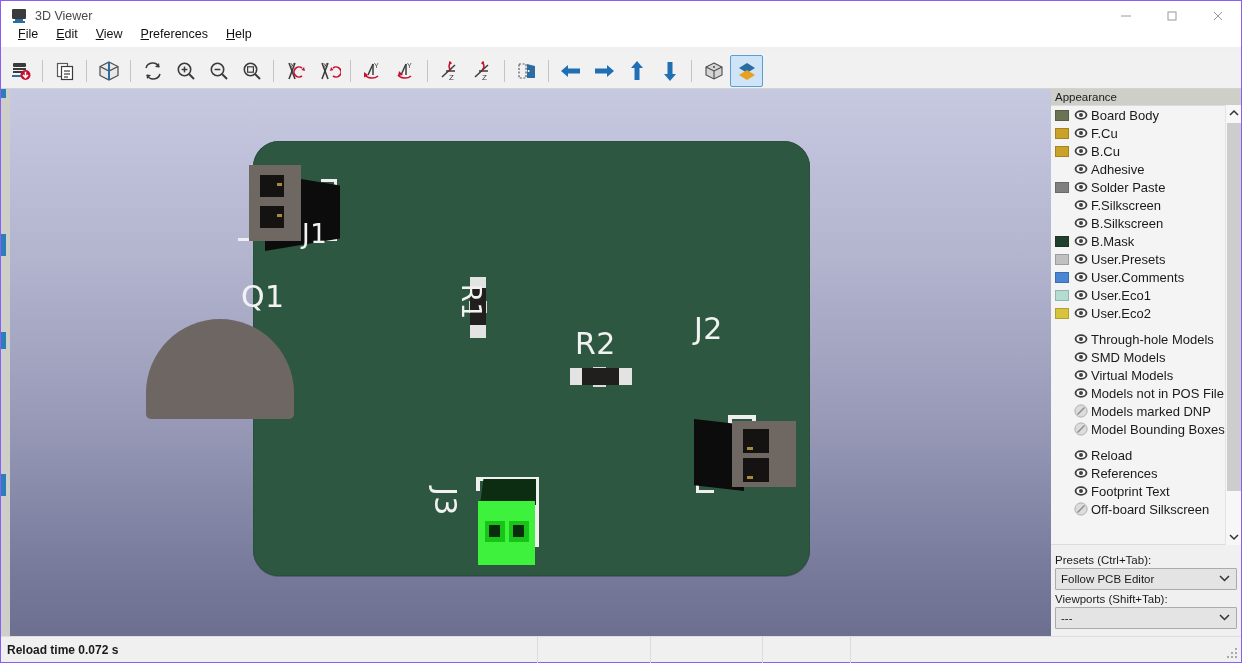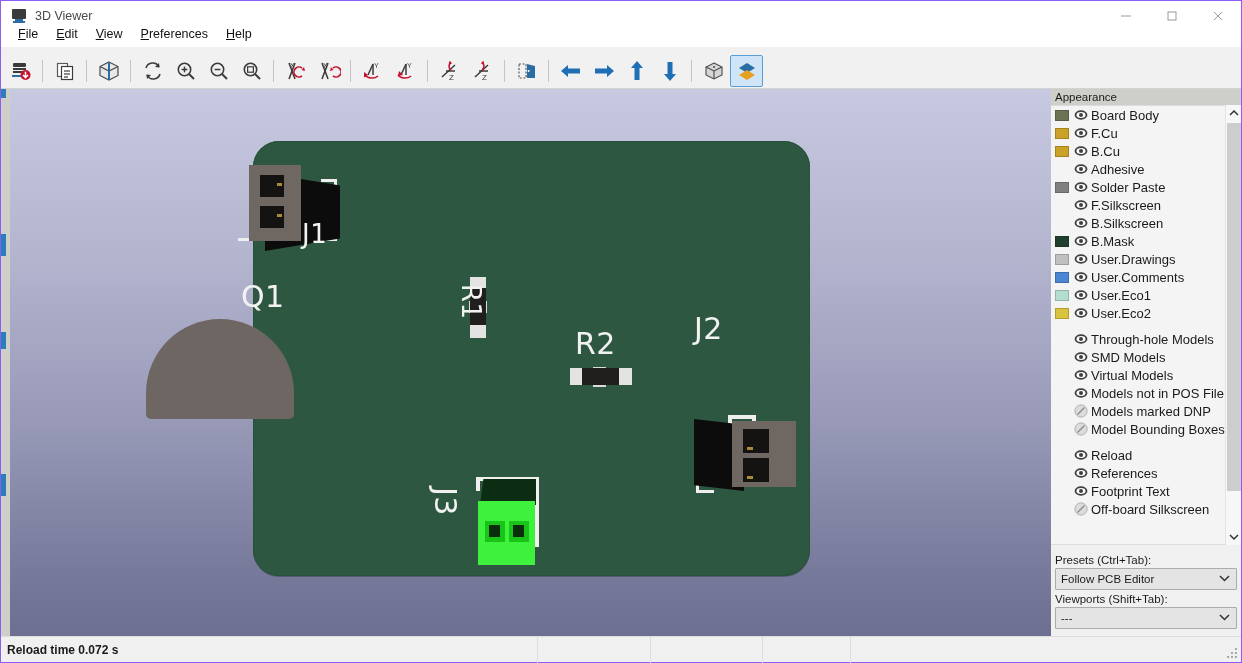--- a/index.html
+++ b/index.html
@@ -575,21 +575,21 @@
 
       <div class="ap-row">
         <span class="swatch" style="background:#c0c0c0"></span>
         <span class="eyewrap">
           <svg width="14" height="14" viewBox="0 0 16 16">
               <ellipse cx="8" cy="8" rx="7.3" ry="5.3" fill="#3f3f3f"></ellipse>
               <ellipse cx="8" cy="8" rx="5.2" ry="3.4" fill="#fff"></ellipse>
               <circle cx="8" cy="8" r="2.3" fill="#3f3f3f"></circle>
             </svg>
         </span>
-        <span class="lbl">User.Drawings</span>
+        <span class="lbl">User.Presets</span>
       </div>
 
       <div class="ap-row">
         <span class="swatch" style="background:#4a86d4"></span>
         <span class="eyewrap">
           <svg width="14" height="14" viewBox="0 0 16 16">
               <ellipse cx="8" cy="8" rx="7.3" ry="5.3" fill="#3f3f3f"></ellipse>
               <ellipse cx="8" cy="8" rx="5.2" ry="3.4" fill="#fff"></ellipse>
               <circle cx="8" cy="8" r="2.3" fill="#3f3f3f"></circle>
             </svg>

